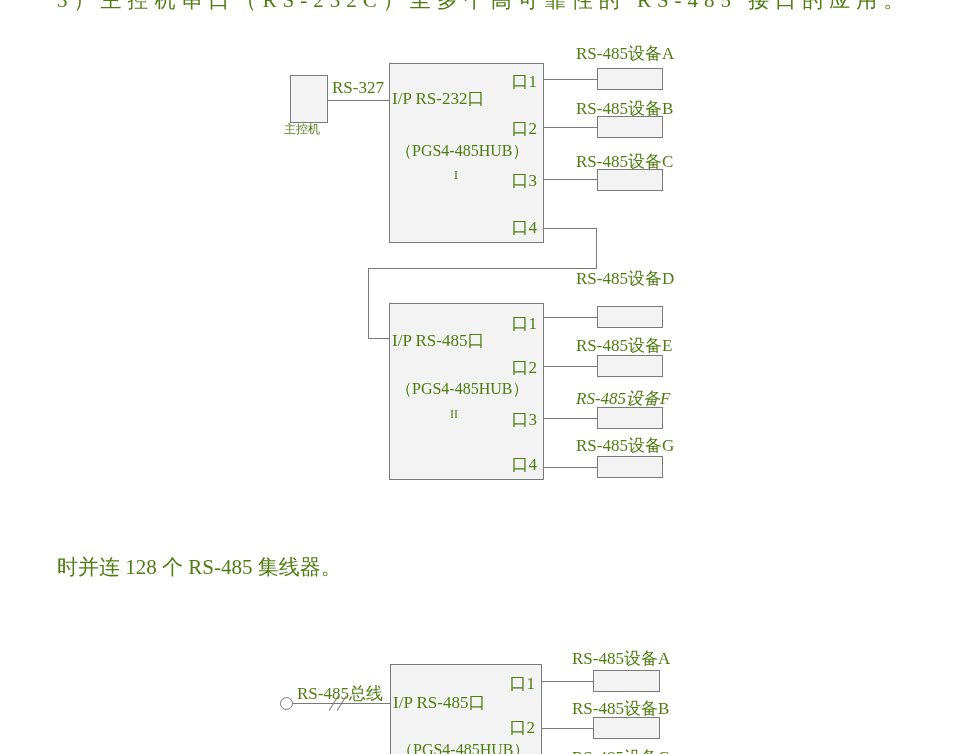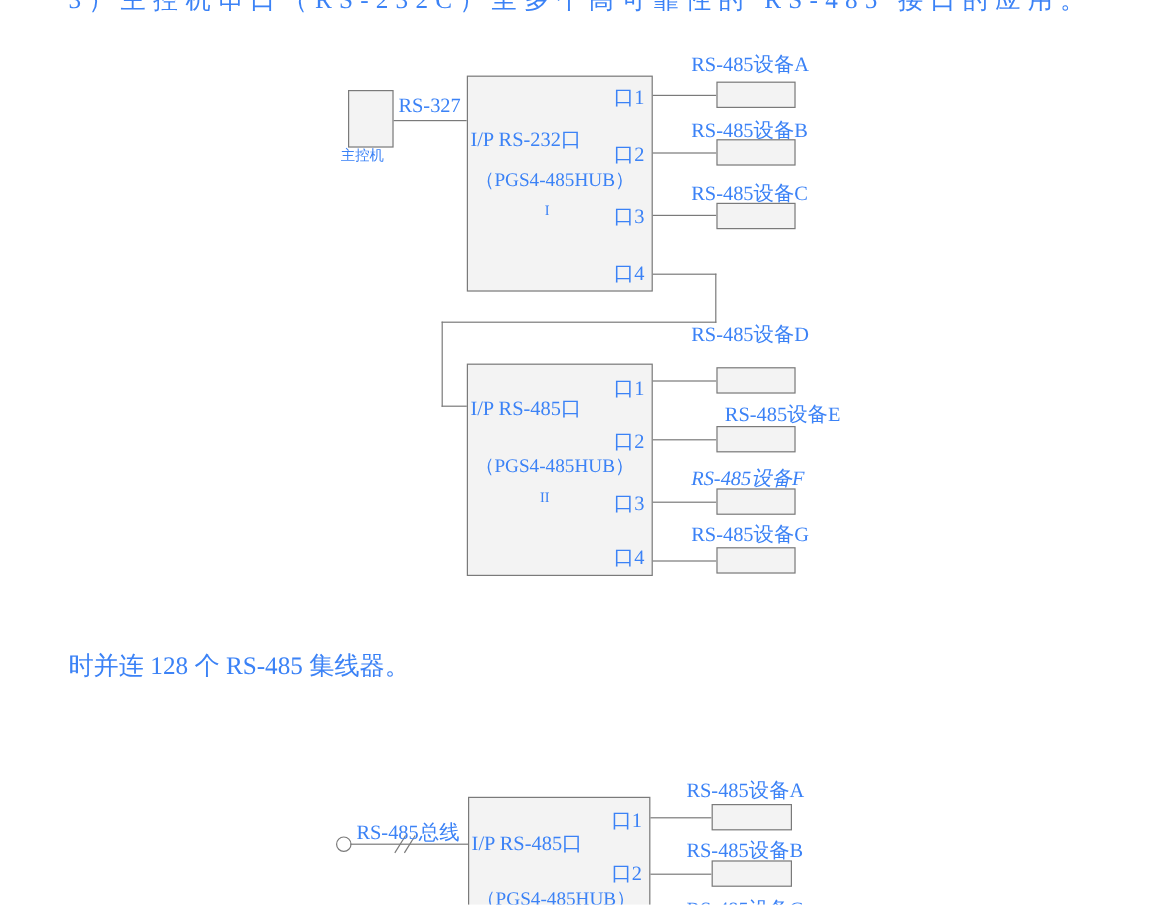--- a/index.html
+++ b/index.html
@@ -1,18 +1,18 @@
 <!DOCTYPE html>
 <html><head>
 <meta charset="utf-8">
 <style>
   html,body { margin:0; padding:0; background:#ffffff; }
   .page {
     position:relative; width:960px; height:754px; background:#ffffff;
-    overflow:hidden; color:#3b82f6;
+    overflow:hidden; color:#4d7c0f;
     font-family:"Liberation Serif","DejaVu Serif",serif;
   }
   .t { position:absolute; white-space:nowrap; line-height:1.1; }
   .fs21 { font-size:21px; }
   .fs18 { font-size:12px; }
   .fs17 { font-size:17px; }
   .fs16 { font-size:16px; }
   .box {
     position:absolute; box-sizing:border-box;
     background:#f3f3f3; border:1px solid #7a7a7a;
@@ -37,21 +37,21 @@
 
   <div class="t fs21 cutline" style="left:57px; top:-11px;">3）主控机串口（RS-232C）至多个高可靠性的 RS-485 接口的应用。</div>
 
   <div class="box" style="left:290px; top:75px; width:38px; height:48px;"></div>
   <div class="t fs18" style="left:284px; top:123px;">主控机</div>
 
   <div class="hline" style="left:328px; top:100px; width:61px;"></div>
   <div class="t fs17" style="left:332px; top:79px;">RS-327</div>
 
   <div class="box" style="left:389px; top:63px; width:155px; height:180px;"></div>
-  <div class="t fs17" style="left:392px; top:108px;">I/P RS-232口</div>
+  <div class="t fs17" style="left:392px; top:90px;">I/P RS-232口</div>
   <div class="t fs16" style="left:396px; top:142px;">（PGS4-485HUB）</div>
   <div class="t fs18" style="left:454px; top:169px;">I</div>
 
   <div class="t fs17 port" style="left:510px; top:73px;">口1</div>
   <div class="t fs17 port" style="left:510px; top:120px;">口2</div>
   <div class="t fs17 port" style="left:510px; top:172px;">口3</div>
   <div class="t fs17 port" style="left:510px; top:219px;">口4</div>
 
   <div class="hline" style="left:544px; top:79px; width:53px;"></div>
   <div class="hline" style="left:544px; top:127px; width:53px;"></div>
@@ -80,28 +80,28 @@
   <div class="t fs17 port" style="left:510px; top:411px;">口3</div>
   <div class="t fs17 port" style="left:510px; top:456px;">口4</div>
 
   <div class="hline" style="left:544px; top:317px; width:53px;"></div>
   <div class="hline" style="left:544px; top:366px; width:53px;"></div>
   <div class="hline" style="left:544px; top:418px; width:53px;"></div>
   <div class="hline" style="left:544px; top:467px; width:53px;"></div>
 
   <div class="t fs17" style="left:576px; top:270px;">RS-485设备D</div>
   <div class="box" style="left:597px; top:306px; width:66px; height:22px;"></div>
-  <div class="t fs17" style="left:604px; top:337px;">RS-485设备E</div>
+  <div class="t fs17" style="left:576px; top:337px;">RS-485设备E</div>
   <div class="box" style="left:597px; top:355px; width:66px; height:22px;"></div>
   <div class="t fs17" style="left:576px; top:390px;font-style:italic;">RS-485设备F</div>
   <div class="box" style="left:597px; top:407px; width:66px; height:22px;"></div>
   <div class="t fs17" style="left:576px; top:437px;">RS-485设备G</div>
   <div class="box" style="left:597px; top:456px; width:66px; height:22px;"></div>
 
-  <div class="t fs21" style="left:57px; top:544px;">时并连 128 个 RS-485 集线器。</div>
+  <div class="t fs21" style="left:57px; top:556px;">时并连 128 个 RS-485 集线器。</div>
 
   <div class="node" style="left:280px; top:697px;"></div>
   <div class="hline" style="left:292px; top:703px; width:98px;"></div>
   <div class="slash" style="left:333px; top:695px;"></div>
   <div class="slash" style="left:341px; top:695px;"></div>
   <div class="t fs17" style="left:297px; top:685px;">RS-485总线</div>
 
   <div class="box" style="left:390px; top:664px; width:152px; height:120px;"></div>
   <div class="t fs17" style="left:393px; top:694px;">I/P RS-485口</div>
   <div class="t fs16" style="left:397px; top:741px;">（PGS4-485HUB）</div>

